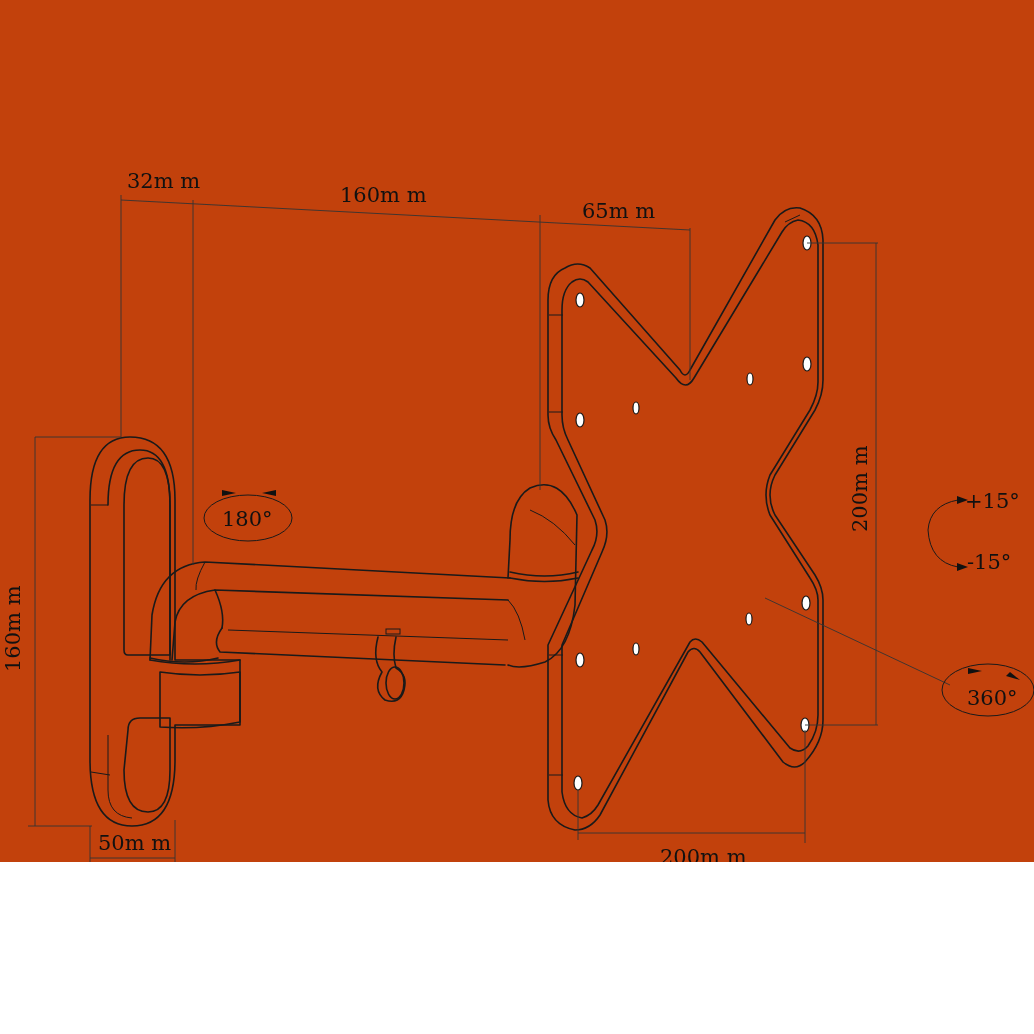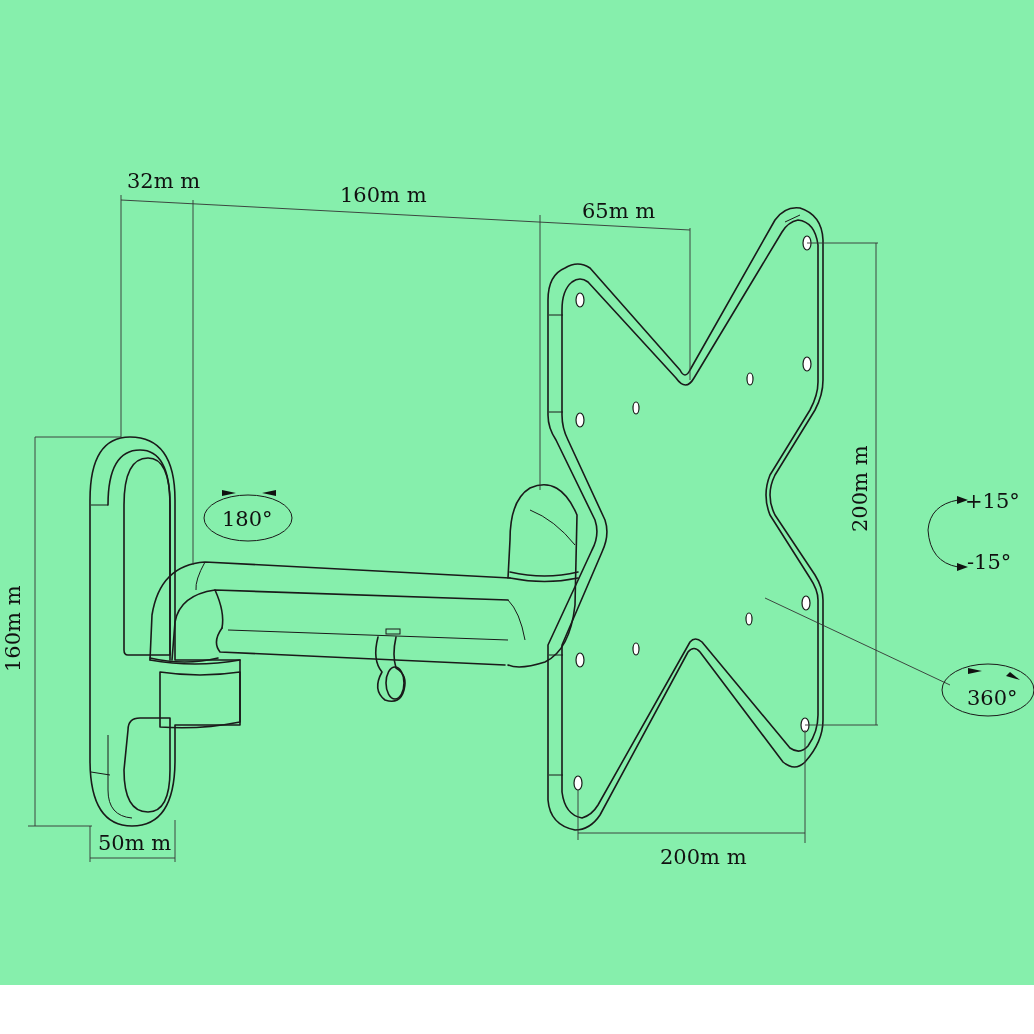--- a/index.html
+++ b/index.html
@@ -1,16 +1,16 @@
 <!DOCTYPE html>
 <html><head>
 <meta charset="utf-8">
 <style>
   html, body { margin: 0; padding: 0; background: #ffffff; }
-  #canvas { position: relative; width: 1034px; height: 985px; background: #86efac; overflow: hidden; }
+  #canvas { position: relative; width: 1034px; height: 862px; background: #c2410c; overflow: hidden; }
   svg { position: absolute; left: 0; top: 0; }
   .ln { fill: none; stroke: #1a1a1a; stroke-width: 1.6; stroke-linejoin: round; stroke-linecap: round; }
   .thin { fill: none; stroke: #1a1a1a; stroke-width: 1; }
   .dim { fill: none; stroke: #333333; stroke-width: 0.9; }
   .hole { fill: #ffffff; stroke: #1a1a1a; stroke-width: 1.2; }
   .lbl { font-family: "DejaVu Serif", "Liberation Serif", serif; font-size: 21px; fill: #111111; }
 </style>
 </head>
 <body>
 

